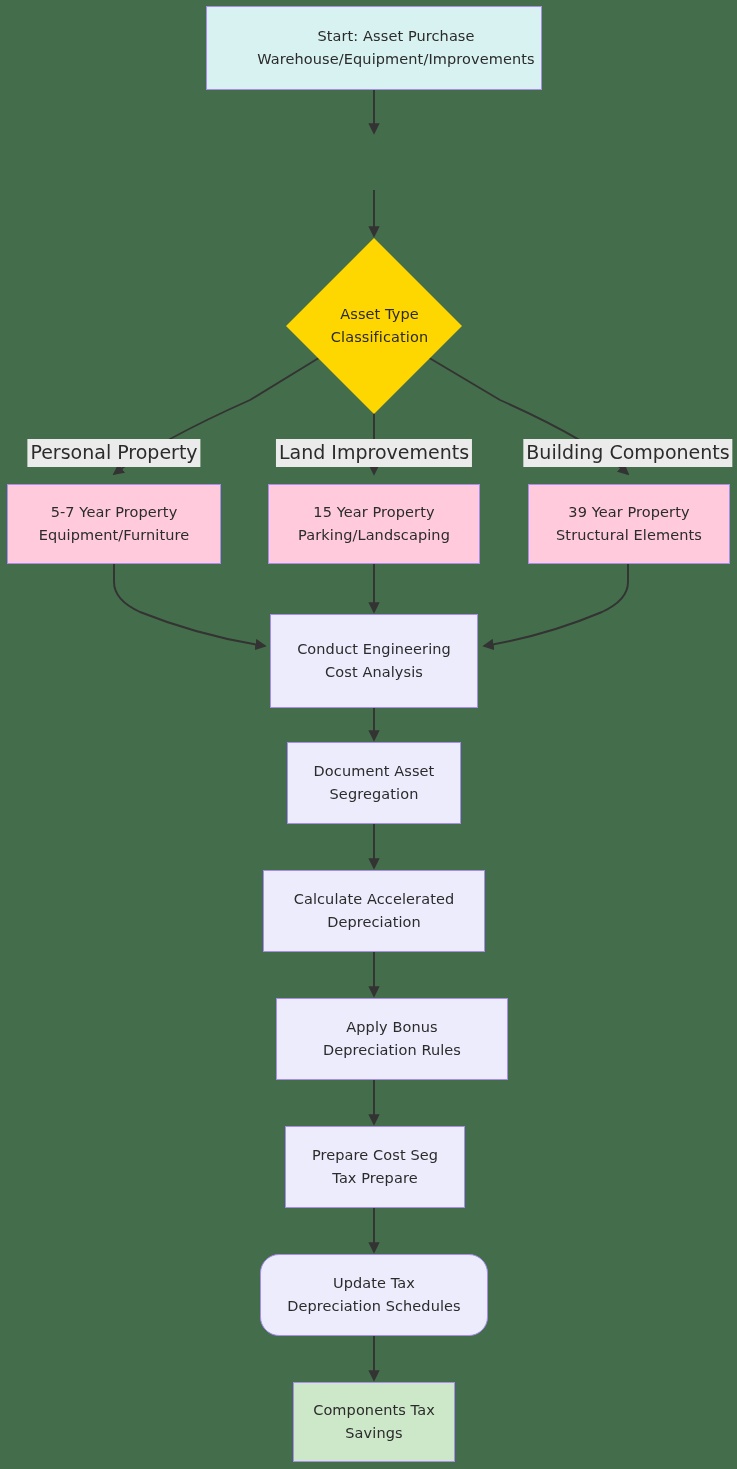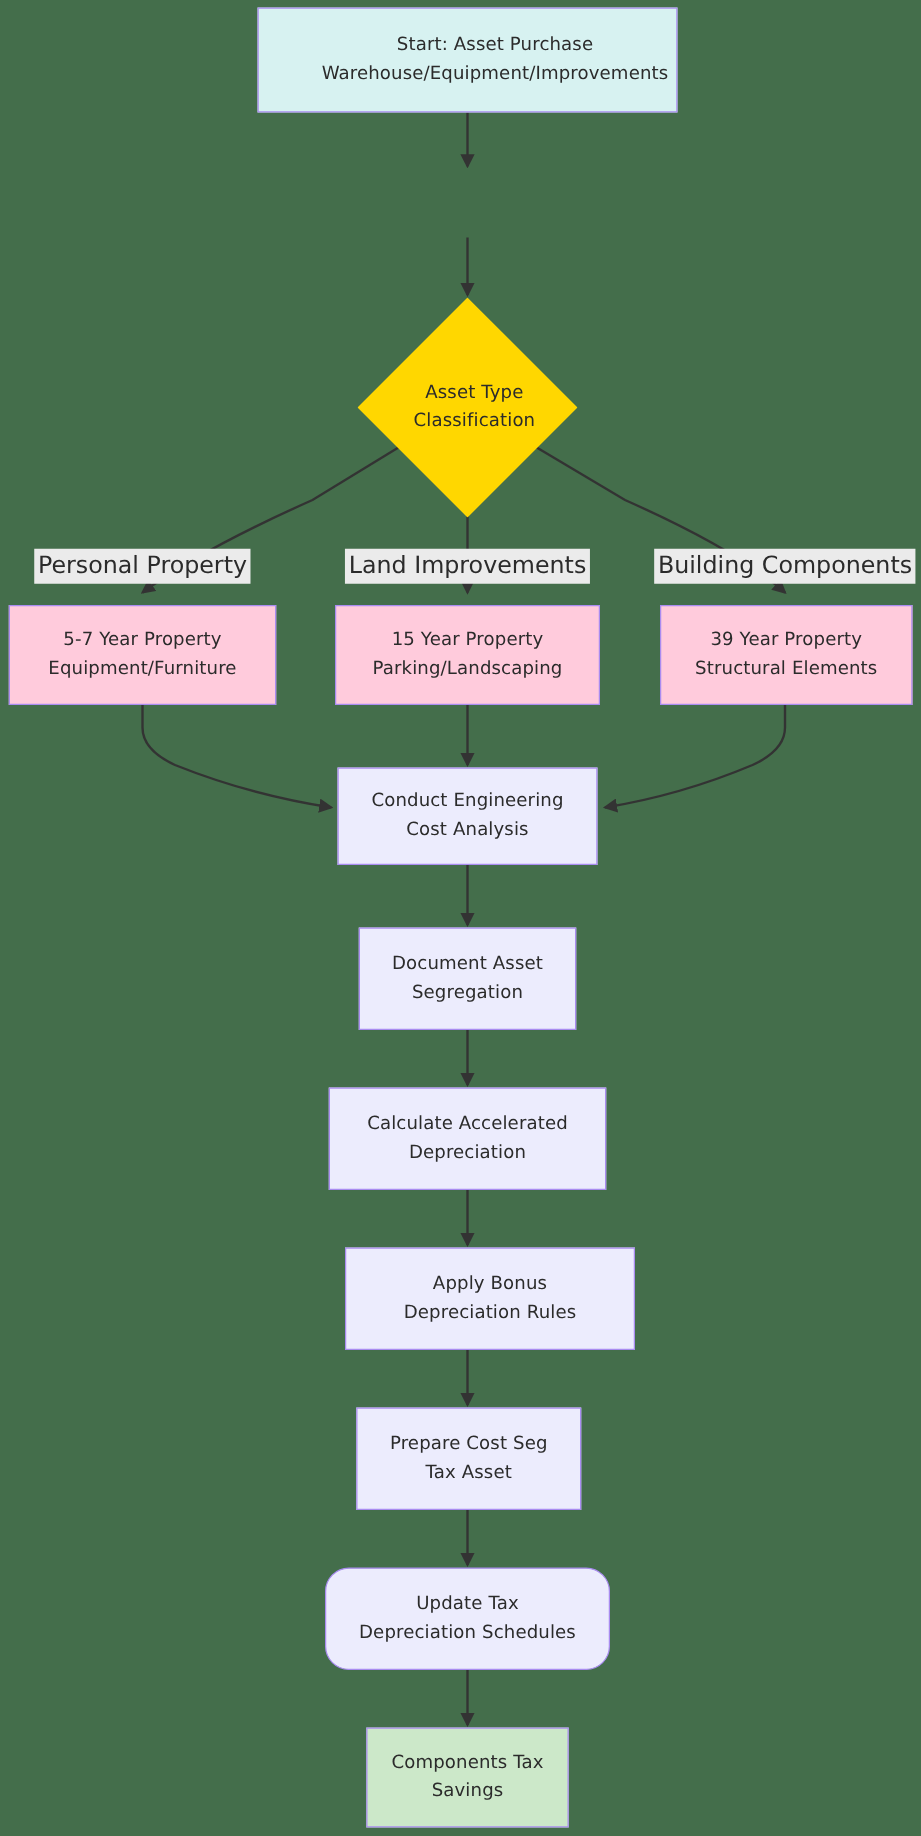--- a/index.html
+++ b/index.html
@@ -144,21 +144,21 @@
   <div class="node n-cat" style="left:268px; top:484px; width:212px; height:80px;">
     <span class="ln">15 Year Property</span>
     <span class="ln">Parking/Landscaping</span>
   </div>
 
   <div class="node n-cat" style="left:528px; top:484px; width:202px; height:80px;">
     <span class="ln">39 Year Property</span>
     <span class="ln">Structural Elements</span>
   </div>
 
-  <div class="node n-proc" style="left:270px; top:614px; width:208px; height:78px;">
+  <div class="node n-proc" style="left:270px; top:614px; width:208px; height:94px;">
     <span class="ln">Conduct Engineering</span>
     <span class="ln">Cost Analysis</span>
   </div>
 
   <div class="node n-proc" style="left:287px; top:742px; width:174px; height:82px;">
     <span class="ln">Document Asset</span>
     <span class="ln">Segregation</span>
   </div>
 
   <div class="node n-proc" style="left:263px; top:870px; width:222px; height:82px;">
@@ -166,21 +166,21 @@
     <span class="ln">Depreciation</span>
   </div>
 
   <div class="node n-proc" style="left:276px; top:998px; width:232px; height:82px;">
     <span class="ln">Apply Bonus</span>
     <span class="ln">Depreciation Rules</span>
   </div>
 
   <div class="node n-proc" style="left:285px; top:1126px; width:180px; height:82px;">
     <span class="ln">Prepare Cost Seg</span>
-    <span class="ln">Tax Asset</span>
+    <span class="ln">Tax Prepare</span>
   </div>
 
   <div class="node n-proc" style="left:260px; top:1254px; width:228px; height:82px;border-radius:19px;">
     <span class="ln">Update Tax</span>
     <span class="ln">Depreciation Schedules</span>
   </div>
 
   <div class="node n-end" style="left:293px; top:1382px; width:162px; height:80px;">
     <span class="ln">Components Tax</span>
     <span class="ln">Savings</span>

